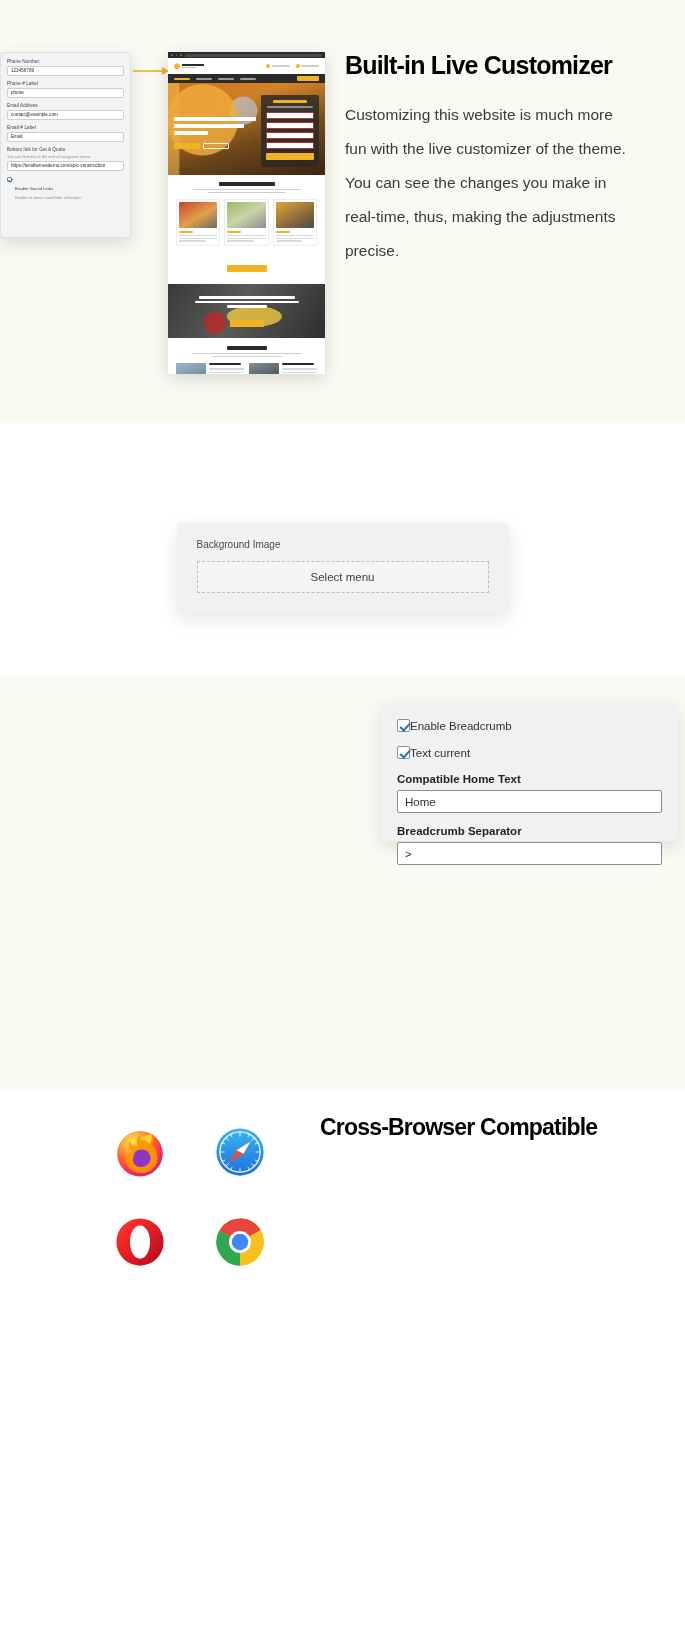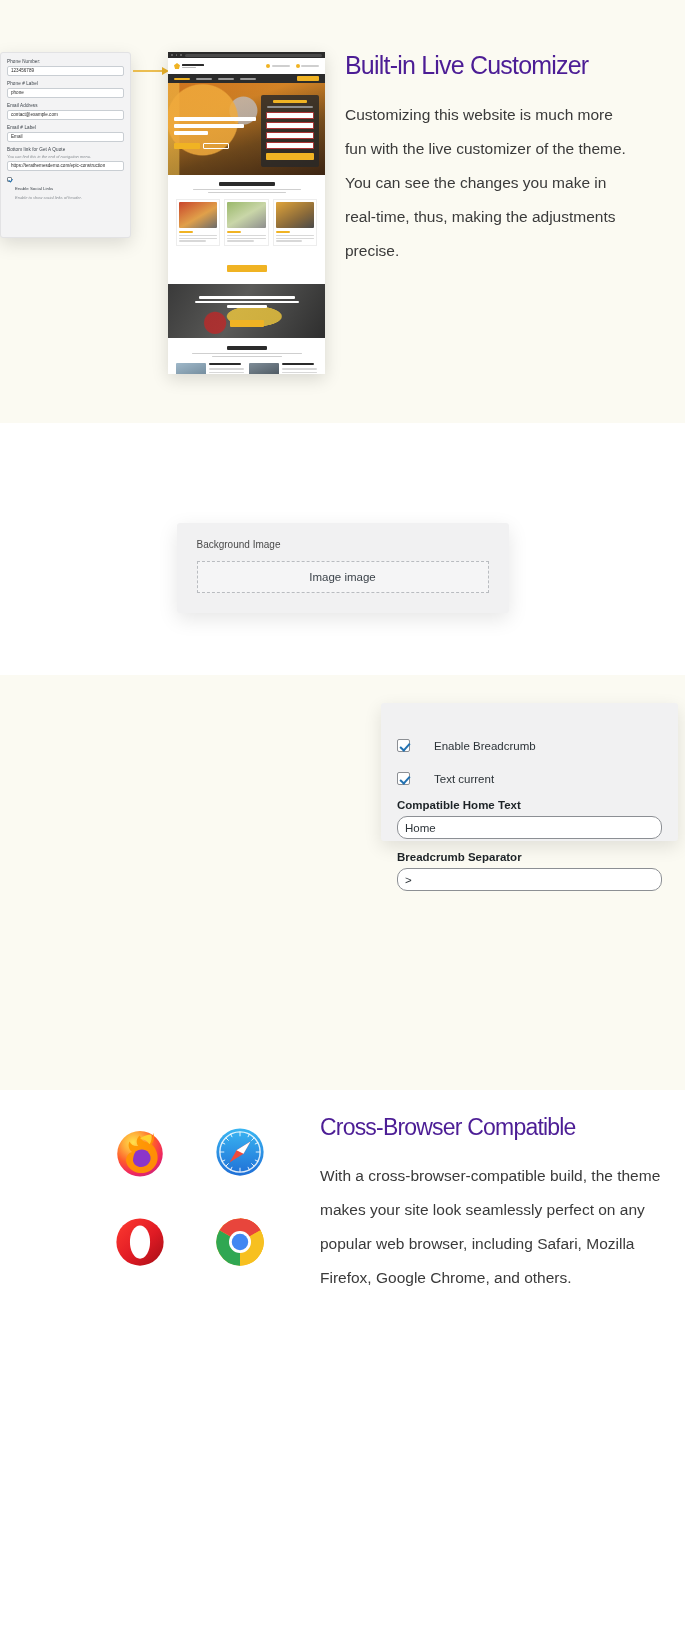--- a/index.html
+++ b/index.html
@@ -10,23 +10,23 @@
     -webkit-font-smoothing: antialiased;
   }
   .page { width: 685px; position: relative; overflow: hidden; }
 
   
   .sec-cream { background: #fbfaf2; }
   .sec-white { background: #ffffff; }
 
   h2.big {
     font-family: "Liberation Sans", sans-serif;
-    font-weight: 400;
+    font-weight: 700;
     letter-spacing: -0.8px;
-    color: #4c1d95;
+    color: #000000;
   }
   p.body {
     color: #3a3a3a;
     font-size: 15.5px;
     line-height: 34px;
   }
   p.body b { font-weight: 700; color: #232323; }
 
   
   #sec-customizer {
@@ -190,35 +190,35 @@
   .bc-text { position: absolute; left: 28px; top: 60px; width: 270px; }
   .bc-text h2 { font-size: 23px; margin-bottom: 18px; }
   .bc-text p { width: 262px; }
   .bc-panel {
     position: absolute; left: 381px; top: 28px;
     width: 297px; height: 138px;
     background: #f1f1f2; border-radius: 3px;
     box-shadow: 0 6px 18px rgba(0,0,0,.11);
     padding: 16px 16px 0 16px;
   }
-  .bc-panel .crow { display: flex; align-items: center; gap: 24px; margin-bottom: 14px; margin-top: 20px; }
+  .bc-panel .crow { display: flex; align-items: center; gap: 0; margin-bottom: 14px; }
   .bc-panel .cbx {
     width: 13px; height: 13px; background: #fff; border: 1px solid #8c8f94;
     border-radius: 2px; position: relative; flex: none;
   }
   .bc-panel .cbx::after {
     content:""; position:absolute; left:3.5px; top:0.5px;
     width:4px; height:8px; border: solid #2271b1; border-width: 0 2px 2px 0;
     transform: rotate(42deg);
   }
   .bc-panel .ctxt { font-size: 11.5px; color: #2c3338; }
   .bc-panel .flabel { font-size: 11.5px; color: #1d2327; font-weight: 700; margin-bottom: 5px; display:block; }
   .bc-panel .finput {
     width: 100%; height: 23px; background: #fff; border: 1px solid #8c8f94;
-    border-radius: 10px; font-size: 11.5px; color: #2c3338;
+    border-radius: 2px; font-size: 11.5px; color: #2c3338;
     display: flex; align-items: center; padding: 0 7px; margin-bottom: 12px;
   }
 
   
   #sec-browser { position: relative; height: 330px; background:#fff;margin-left:48px; }
   .browsers {
     position: absolute; left: 42px; top: 34px;
     width: 200px;
     display: grid; grid-template-columns: 1fr 1fr;
     row-gap: 34px; justify-items: center; align-items: center;
@@ -387,21 +387,21 @@
     <div class="cust-text">
       <h2 class="big">Built-in Live Customizer</h2>
       <p class="body">Customizing this website is much more fun with the live customizer of the theme. You can see the changes you make in real-time, thus, making the adjustments precise.</p>
     </div>
   </section>
 
   <section id="sec-bg" class="sec-white">
 
     <div class="bg-card">
       <span class="lbl">Background Image</span>
-      <div class="dropzone">Image image</div>
+      <div class="dropzone">Select menu</div>
     </div>
 
   </section>
 
   <section id="sec-breadcrumb" class="sec-cream">
 
     <div class="bc-panel">
       <div class="crow">
         <span class="cbx"></span>
         <span class="ctxt">Enable Breadcrumb</span>
@@ -488,17 +488,16 @@
         <path d="M32 59 A27 27 0 0 1 8.6 18.5 L32 32 Z" fill="#30a752"></path>
         <path d="M8.6 18.5 A27 27 0 0 1 32 5 L32 32 Z" fill="#e8453c"></path>
         <path d="M32 5 A27 27 0 0 1 55.4 18.5 L32 18.5 Z" fill="#e8453c"></path>
         <circle cx="32" cy="32" r="12.6" fill="#ffffff"></circle>
         <circle cx="32" cy="32" r="9.4" fill="#4187f2"></circle>
       </svg>
     </div>
 
     <div class="cb-text">
       <h2 class="big">Cross-Browser Compatible</h2>
-      <p class="body">With a cross-browser-compatible build, the theme makes your site look seamlessly perfect on any popular web browser, including Safari, Mozilla Firefox, Google Chrome, and others.</p>
     </div>
   </section>
 
 </div>
 
 </body></html>

